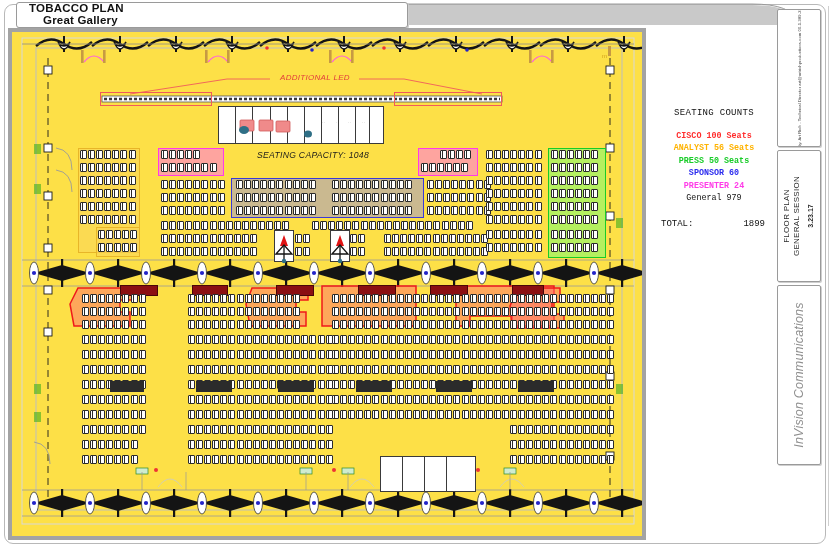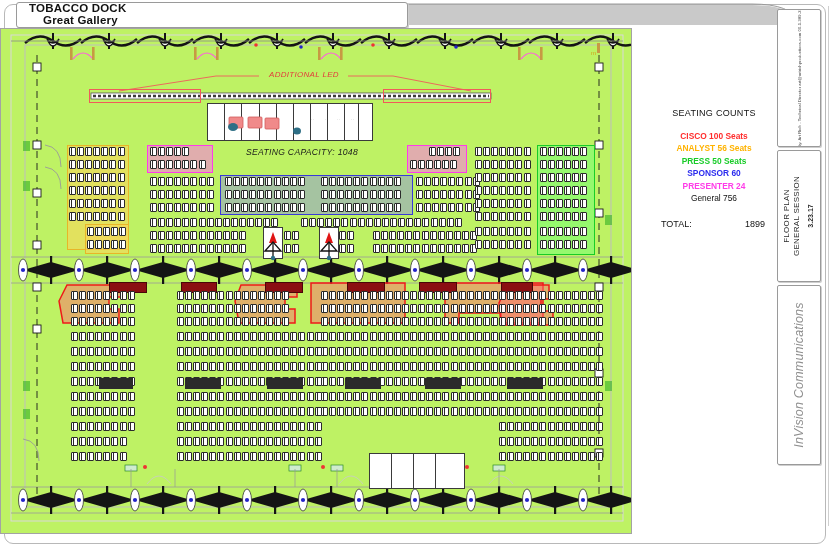--- a/index.html
+++ b/index.html
@@ -37,30 +37,30 @@
   .planbox .vtxt{position:absolute;left:33%;top:50%;transform:translate(-50%,-50%) rotate(-90deg);
      white-space:nowrap;font-size:8px;color:#2b2b2b;letter-spacing:.3px;text-align:center;line-height:1.25;}
   .planbox .vdate{position:absolute;left:76%;top:50%;transform:translate(-50%,-50%) rotate(-90deg);
      white-space:nowrap;font-size:7px;font-weight:bold;color:#2b2b2b;}
   .brandbox{height:178px;margin-top:3px;position:relative;overflow:hidden;}
   .brandbox .vtxt{position:absolute;left:50%;top:50%;transform:translate(-50%,-50%) rotate(-90deg);
      white-space:nowrap;font-size:12.5px;font-style:italic;color:#8f8f8f;letter-spacing:.2px;}
   .side-divider{position:absolute;right:2px;top:6px;width:1px;height:520px;background:#cfcfcf;}
 
   
-  .counts{position:absolute;left:655px;top:108px;width:118px;text-align:center;}
+  .counts{position:absolute;left:655px;top:108px;width:118px;text-align:center;font-family:Liberation Mono, monospace;}
   .counts .hdr{font-size:9px;color:#111;letter-spacing:.3px;margin-bottom:12px;}
   .counts .row{font-size:8.4px;font-weight:bold;line-height:1.48;}
   .counts .row.plain{font-weight:normal;color:#111;}
   .counts .total{margin-top:14px;font-size:9px;color:#111;display:flex;
       justify-content:space-between;padding:0 8px 0 6px;}
 
   
-  #plan{position:absolute;left:0;top:28px;width:630px;height:504px;background:#bef264;
-     border:1px solid #a3a3a3;}
+  #plan{position:absolute;left:8px;top:28px;width:630px;height:504px;background:#fde047;
+     border:4px solid #a3a3a3;}
   #plansvg{position:absolute;left:0;top:0;}
 
   
   .seatrow{position:absolute;display:flex;}
   .seat{width:7px;height:9px;border:1px solid #2b2b2b;background:#ffffff;
         box-sizing:border-box;margin-right:1.1px;border-radius:1px;}
   .seat::before{content:"";display:block;width:1px;height:100%;background:#2b2b2b;margin-left:1px;}
 
   .zone{position:absolute;box-sizing:border-box;}
   .zone.analyst   {background:rgba(250,214,90,.60); border:1.4px solid #e8b528;}
@@ -85,21 +85,21 @@
 
   <div class="outer-frame"></div>
 
   <svg class="tail" viewBox="0 0 400 22" preserveAspectRatio="none">
     <path d="M0 2 L352 2 Q392 2 398 20 L398 22 L0 22 Z" fill="#c9c9c9"></path>
     <path d="M0 1 L352 1 Q392 1 398 19" fill="none" stroke="#9a9a9a" stroke-width="1"></path>
   </svg>
 
   <div class="titleblock">
     <div class="venue">
-      <div class="v1">TOBACCO DOCK</div>
+      <div class="v1">TOBACCO PLAN</div>
       <div class="v2">Great Gallery</div>
     </div>
   </div>
 
   <div class="side-divider"></div>
   <div class="side-col">
 
 
     <div class="side-box drawn">
       <div class="vtxt">Drawn By: Art Rich - Technical Director  art@artrichproductions.com  00-1-389-212-5862</div>
@@ -119,21 +119,21 @@
   </div>
 
   <div class="counts">
     <div class="hdr">SEATING COUNTS</div>
     <div>
       <div class="row" style="color:#ff2d2d">CISCO 100 Seats</div>
       <div class="row" style="color:#ffb300">ANALYST  56 Seats</div>
       <div class="row" style="color:#18cc28">PRESS 50 Seats</div>
       <div class="row" style="color:#2b2bee">SPONSOR 60</div>
       <div class="row" style="color:#ff3ce8">PRESENTER 24</div>
-      <div class="row plain">General 756</div>
+      <div class="row plain">General 979</div>
     </div>
     <div class="total">
       <span>TOTAL:</span>
       <span>1899</span>
     </div>
   </div>
 
   <div id="plan">
 
     <svg id="plansvg" width="630" height="504">

